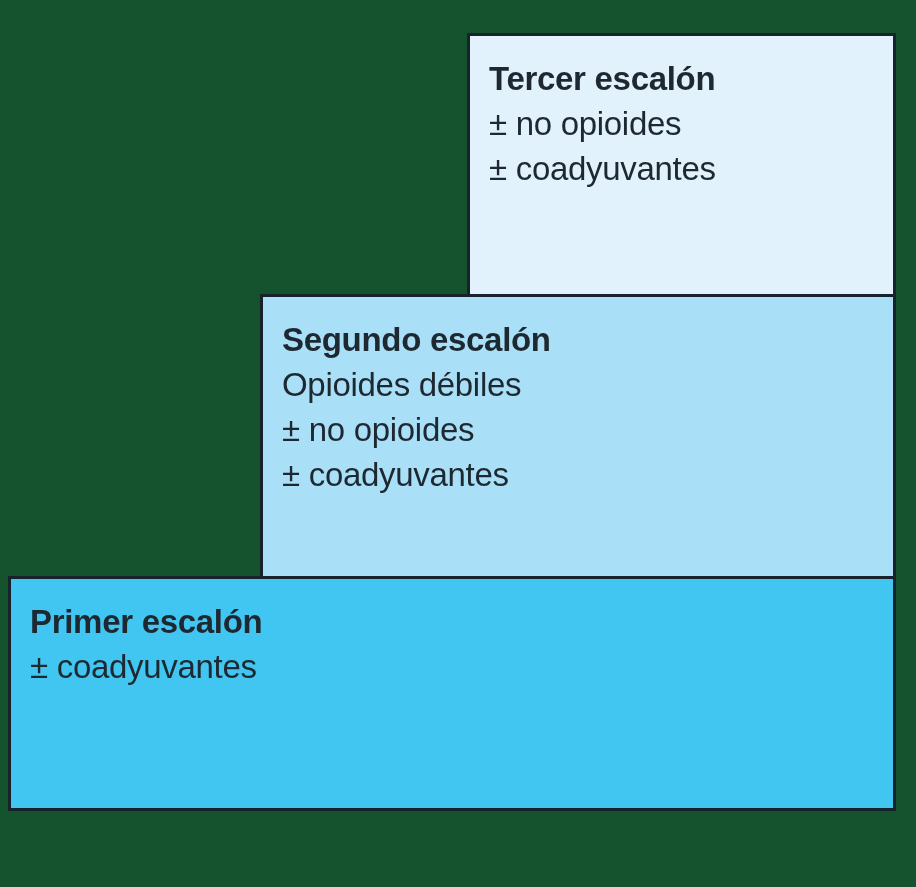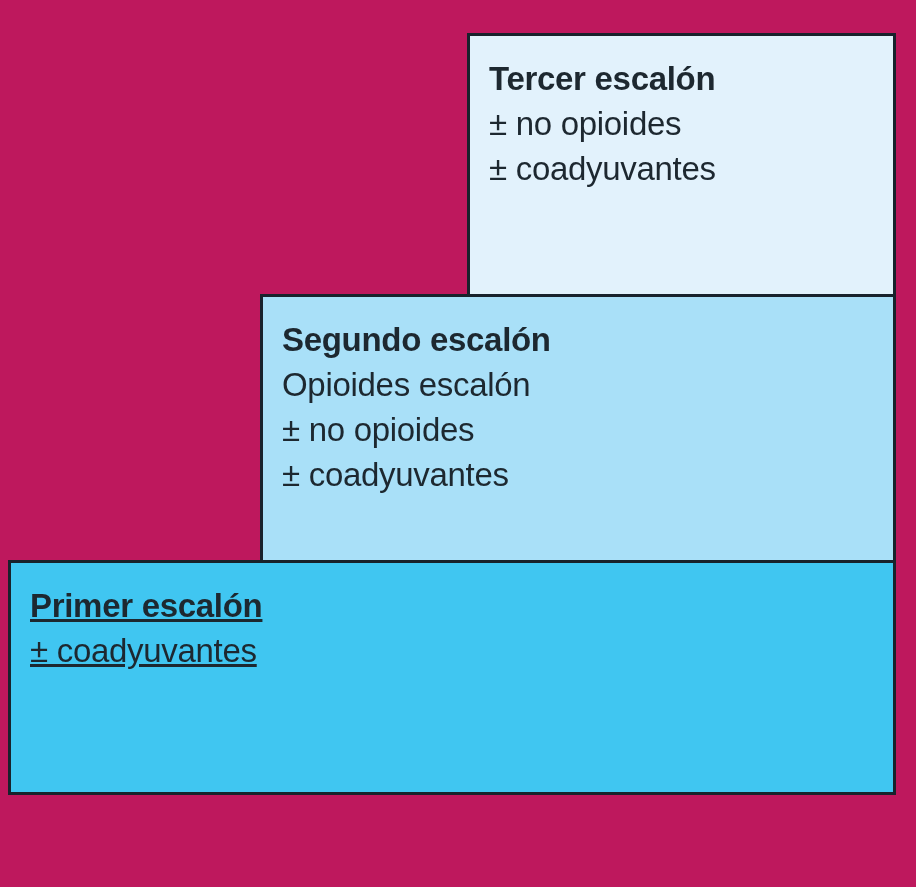--- a/index.html
+++ b/index.html
@@ -4,21 +4,21 @@
 <style>
   html, body {
     margin: 0;
     padding: 0;
     background: #ffffff;
   }
   .stage {
     position: relative;
     width: 916px;
     height: 887px;
-    background: #be185d;
+    background: #14532d;
     font-family: "Liberation Sans", sans-serif;
     overflow: hidden;
   }
   .step {
     position: absolute;
     box-sizing: border-box;
     border: 3px solid var(--border-color, #18222c);
     padding: 20px 22px 0 19px;
     color: var(--text-color, #1d2830);
   }
@@ -42,41 +42,40 @@
   }
   .step-2 {
     left: 260px;
     top: 294px;
     width: 636px;
     height: 285px;
     z-index: 2;
   }
   .step-1 {
     left: 8px;
-    top: 560px;
+    top: 576px;
     width: 888px;
     height: 235px;
     z-index: 3;
-    text-decoration: underline;
   }
 </style>
 </head>
 <body>
 
 <div class="stage">
 
   <div class="step step-3" style="background: rgb(226, 242, 252);">
     <div class="step-title">Tercer escalón</div>
     <div class="step-line">± no opioides</div>
     <div class="step-line">± coadyuvantes</div>
   </div>
 
   <div class="step step-2" style="background: rgb(169, 224, 248);">
     <div class="step-title">Segundo escalón</div>
-    <div class="step-line">Opioides escalón</div>
+    <div class="step-line">Opioides débiles</div>
     <div class="step-line">± no opioides</div>
     <div class="step-line">± coadyuvantes</div>
   </div>
 
   <div class="step step-1" style="background: rgb(64, 198, 241);">
     <div class="step-title">Primer escalón</div>
     <div class="step-line">± coadyuvantes</div>
   </div>
 
 </div>

